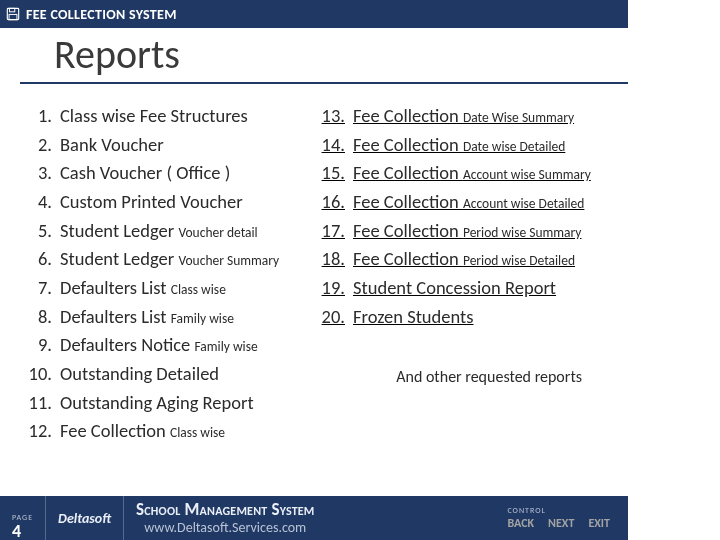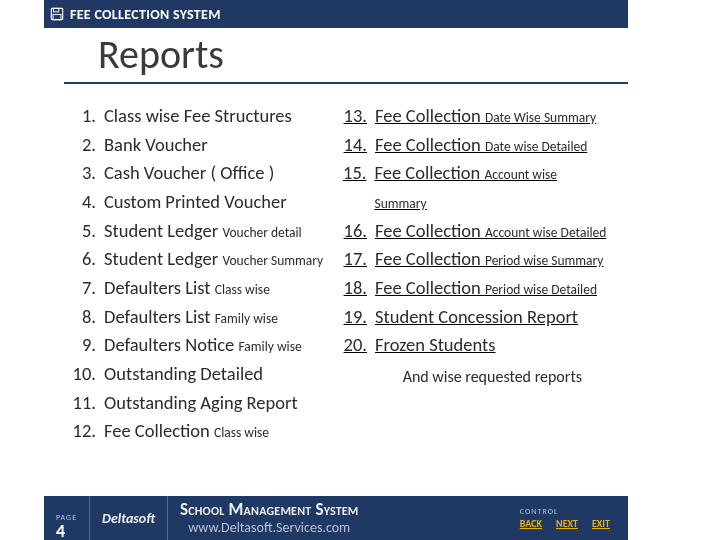--- a/index.html
+++ b/index.html
@@ -1,17 +1,17 @@
 <!DOCTYPE html>
 <html><head>
 <meta charset="utf-8">
 <style>
   * { box-sizing: border-box; margin: 0; padding: 0; }
   html, body { width: 720px; height: 540px; font-family: "Segoe UI", Calibri, Arial, sans-serif; background: #fff; overflow: hidden; }
-  .slide { width: 628px; height: 540px; position: relative; display: flex; flex-direction: column; padding-left: 44px; }
+  .slide { width: 628px; height: 540px; position: relative; display: flex; flex-direction: column; }
 
   
   .topbar { height: 28px; background: #1f3864; color: #fff; display: flex; align-items: center; padding: 0 6px; font-size: 14px; font-weight: 600; letter-spacing: 0.3px; }
   .topbar .icon { width: 14px; height: 14px; margin-right: 6px; display: inline-flex; align-items: center; justify-content: center; }
   .topbar .icon svg { width: 14px; height: 14px; stroke: #fff; fill: none; }
 
   
   .title-wrap { padding: 6px 34px 4px; border-bottom: 2px solid #1f3864; margin-left: 20px; }
   .title { font-size: 40px; color: #3a3a3a; font-weight: 400; line-height: 1.05; padding-bottom: 2px; }
 
@@ -35,21 +35,21 @@
   .footer .page-label { font-size: 8px; letter-spacing: 1px; color: #b9c2d4; line-height: 1; margin-top: 16px; }
   .footer .page-num { font-size: 18px; color: #fff; font-weight: 600; line-height: 1; margin-top: 1px; }
   .footer .brand { font-weight: 700; font-style: italic; color: #eaeef6; font-size: 14px; }
   .footer .sys-wrap { }
   .footer .sys-title { font-variant: small-caps; font-size: 17px; color: #eaeef6; font-weight: 600; letter-spacing: 0.2px; line-height: 1.1; }
   .footer .sys-url { font-size: 14px; color: #b9c2d4; line-height: 1.1; text-align: center; }
   .footer .spacer { flex: 1; }
   .footer .ctrl-wrap { padding-right: 18px; }
   .footer .ctrl-label { font-size: 8px; letter-spacing: 1px; color: #b9c2d4; line-height: 1; }
   .footer .nav { display: flex; gap: 14px; margin-top: 2px; }
-  .footer .nav span { font-size: 10px; font-weight: 600; color: #eab308; cursor: pointer; text-decoration: underline; }
+  .footer .nav span { font-size: 12px; font-weight: 600; color: #a3a3a3; cursor: pointer; }
 </style>
 </head>
 <body>
 
 <div class="slide">
 
   <div class="topbar">
     <span class="icon">
       <svg viewBox="0 0 16 16">
           <rect x="1.5" y="1.5" width="13" height="13" rx="1" stroke-width="1.3"></rect>
@@ -145,21 +145,21 @@
           </li>
           <li>
             <span class="num">19.</span>
             <span class="labels"><span class="label">Student Concession Report</span></span>
           </li>
           <li>
             <span class="num">20.</span>
             <span class="labels"><span class="label">Frozen Students</span></span>
           </li>
         </ul>
-      <div class="note">And wise requested reports</div>
+      <div class="note">And other requested reports</div>
     </div>
   </div>
 
   <div class="footer">
     <div class="cell">
       <div class="page-label">PAGE</div>
       <div class="page-num">4</div>
     </div>
     <div class="divider"></div>
     <div class="cell">

